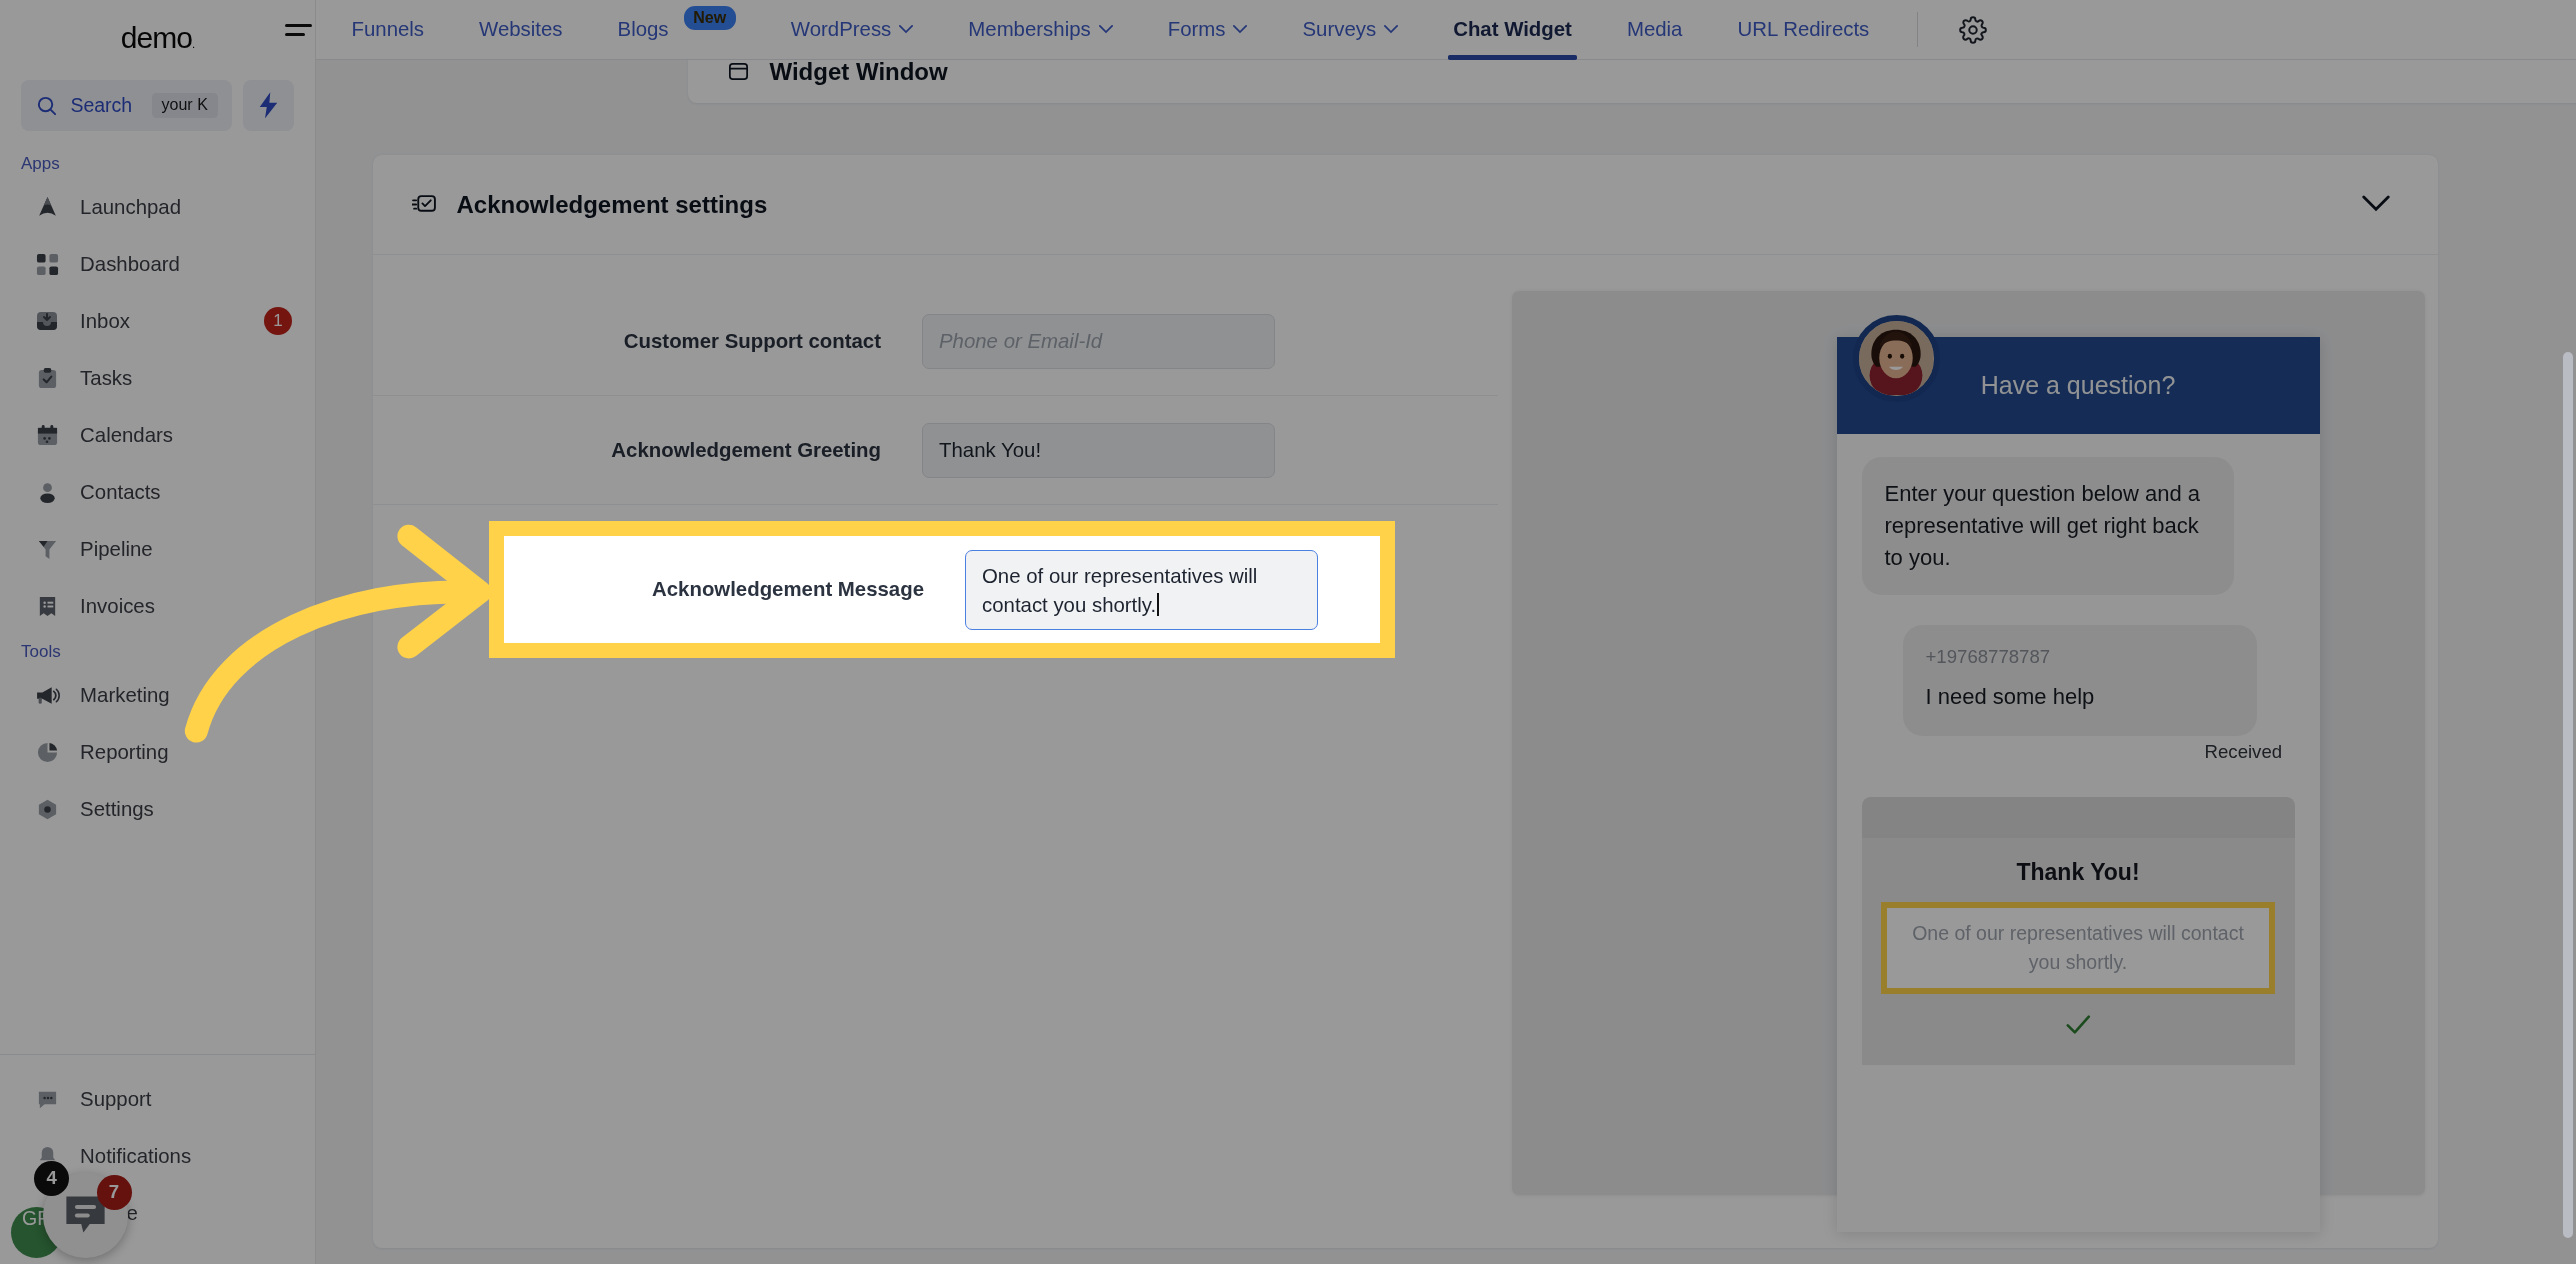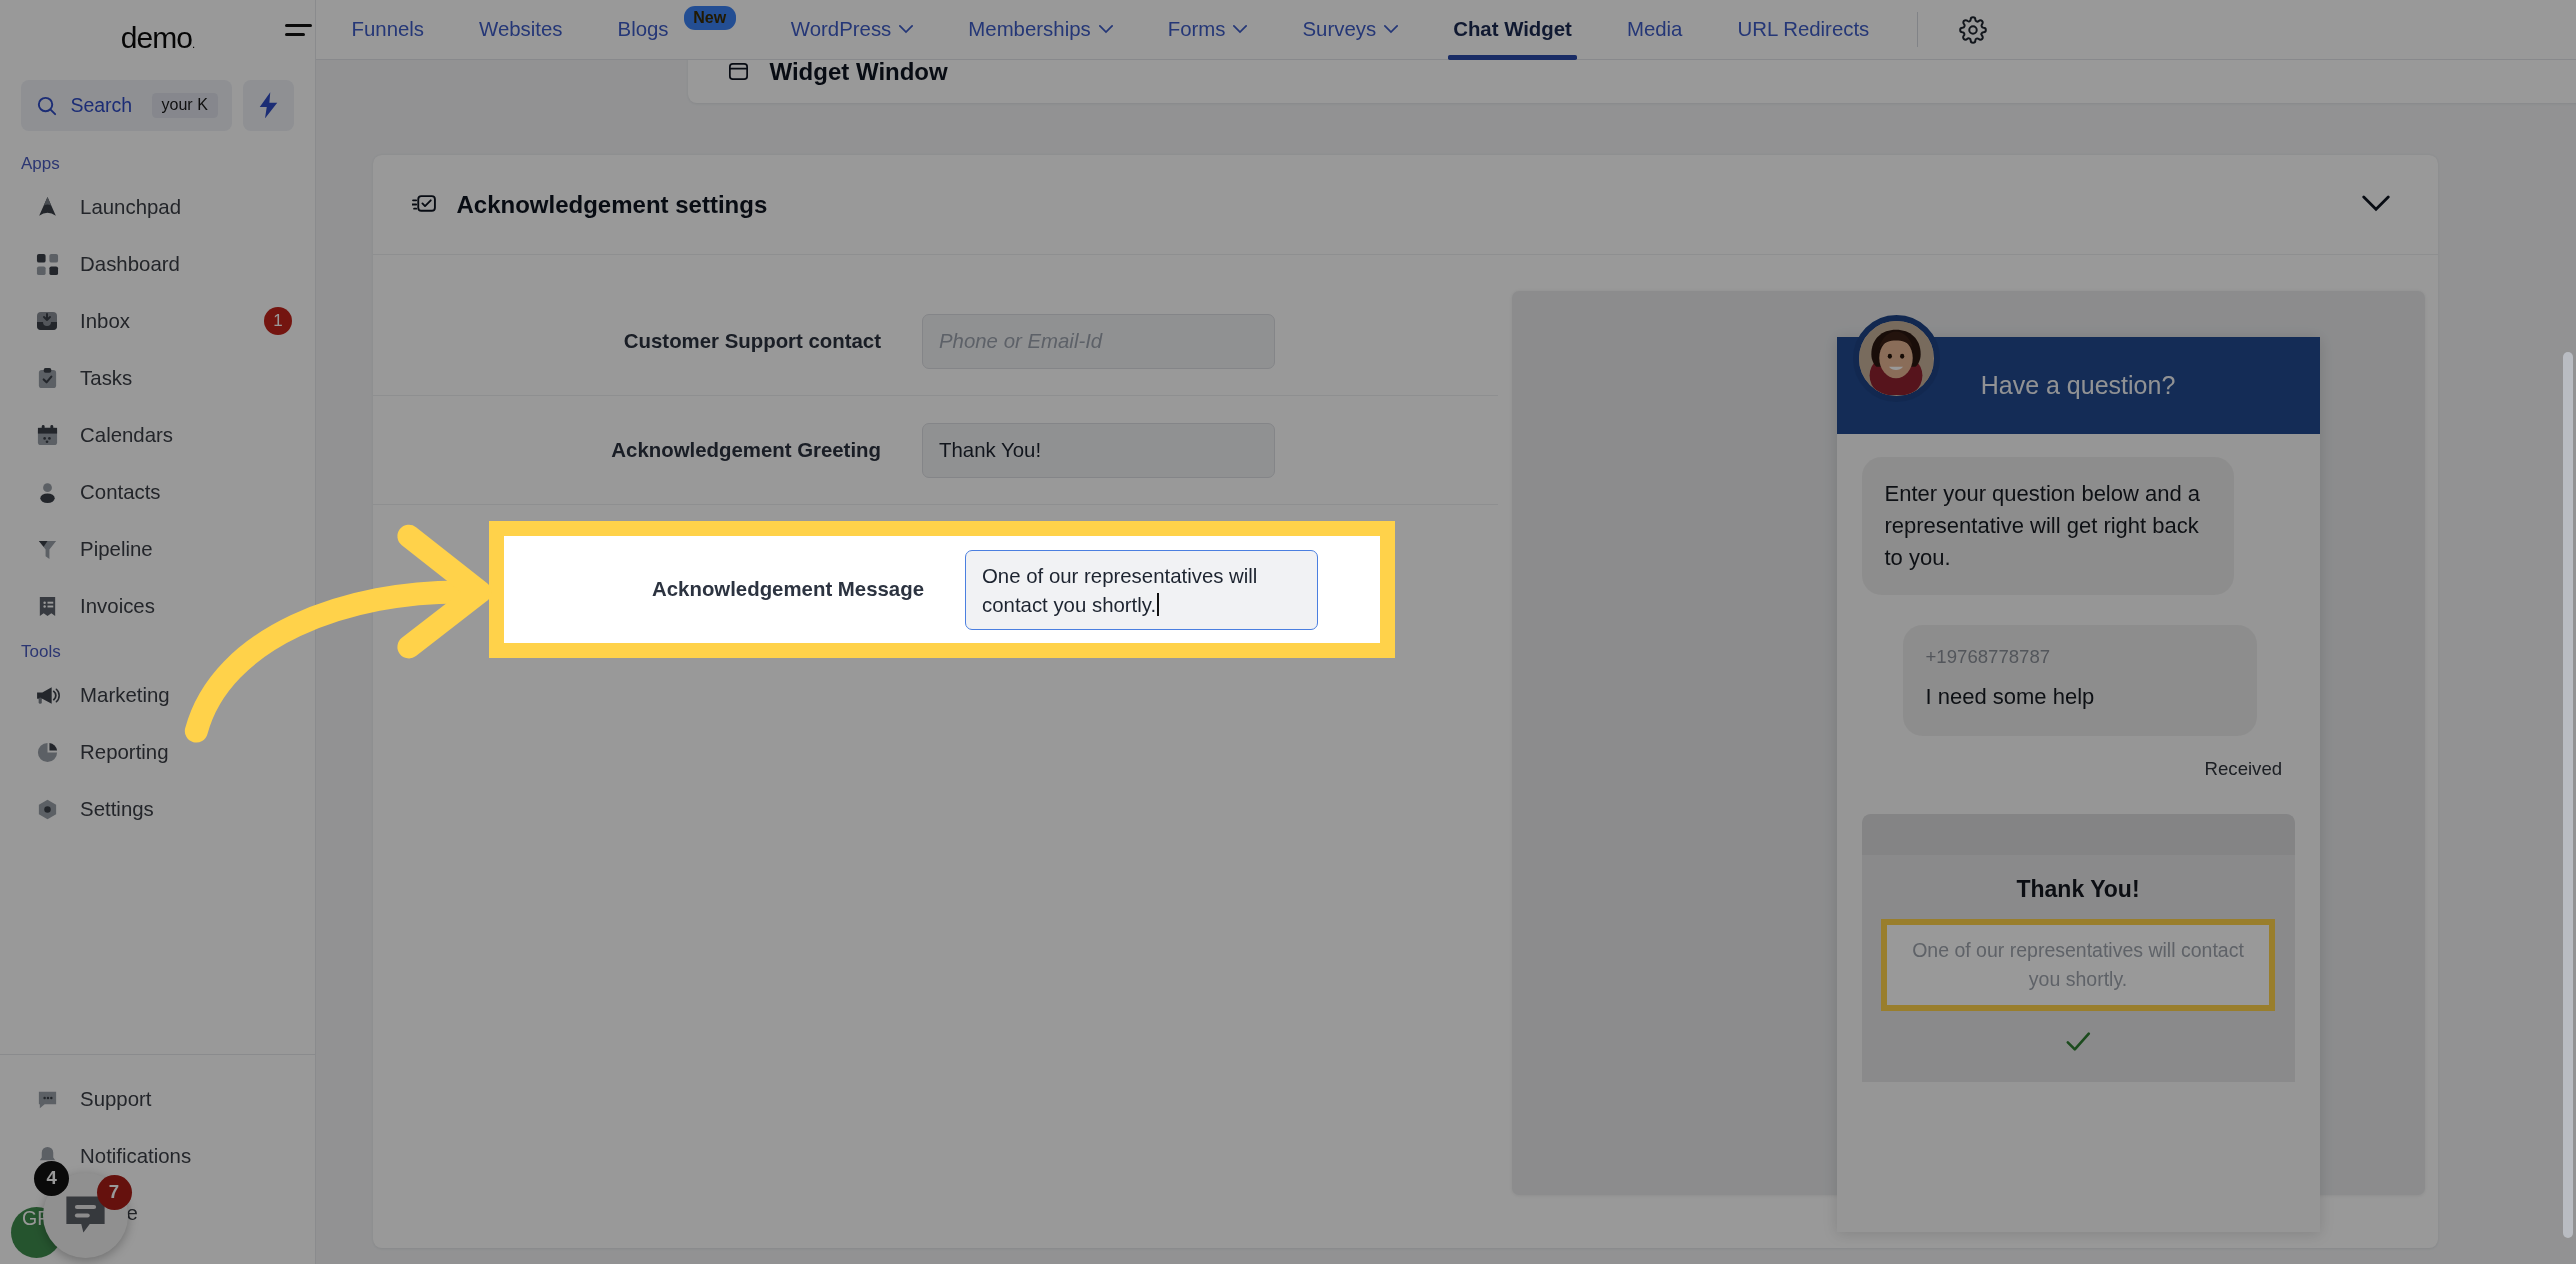--- a/index.html
+++ b/index.html
@@ -193,21 +193,21 @@
   .widget-body { padding: 23px 25px 0 25px; }
   .bubble {
     background: #ececec; border-radius: 19.5px; padding: 21px 23px;
     font-size: 22px; line-height: 32px; color: #171b22; max-width: 372px;
   }
   .bubble.inbound {
     margin-top: 30px; margin-left: 41px; max-width: 354px; padding: 16px 23px 23px 23px;
   }
   .bubble-phone { color: #8a8f98; font-size: 18.6px; margin-bottom: 8.9px; }
   .received {
-    text-align: right; color: #30353d; font-size: 18.6px; margin-top: 22px; padding-right: 12.4px;
+    text-align: right; color: #30353d; font-size: 18.6px; margin-top: 5px; padding-right: 12.4px;
   }
   .ack-card {
     margin-top: 34px; background: #e7e7e8; border-radius: 8.9px 8.9px 0 0;
     padding: 0 0 23px 0; overflow: hidden;
   }
   .ack-strip { height: 41px; background: #dcdcde; }
   .ack-title {
     text-align: center; font-size: 23px; font-weight: 700; color: #141820;
     padding: 21px 0 16px 0;
   }

